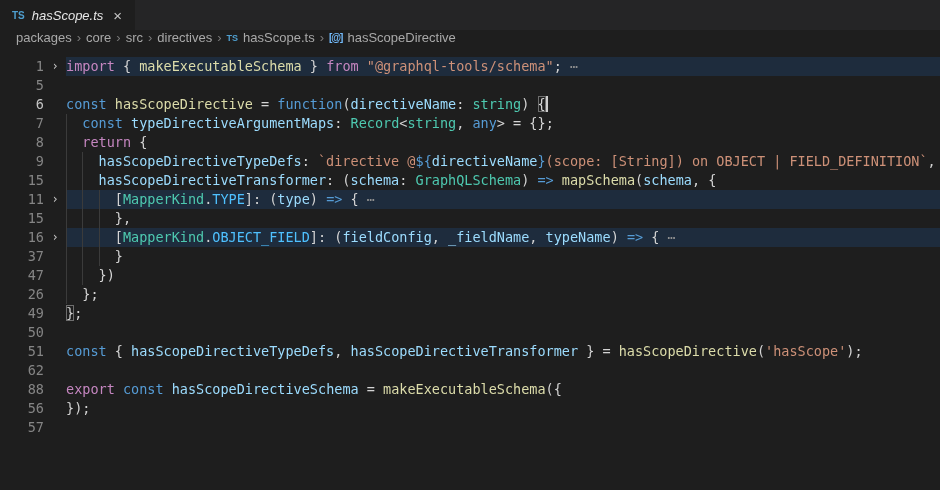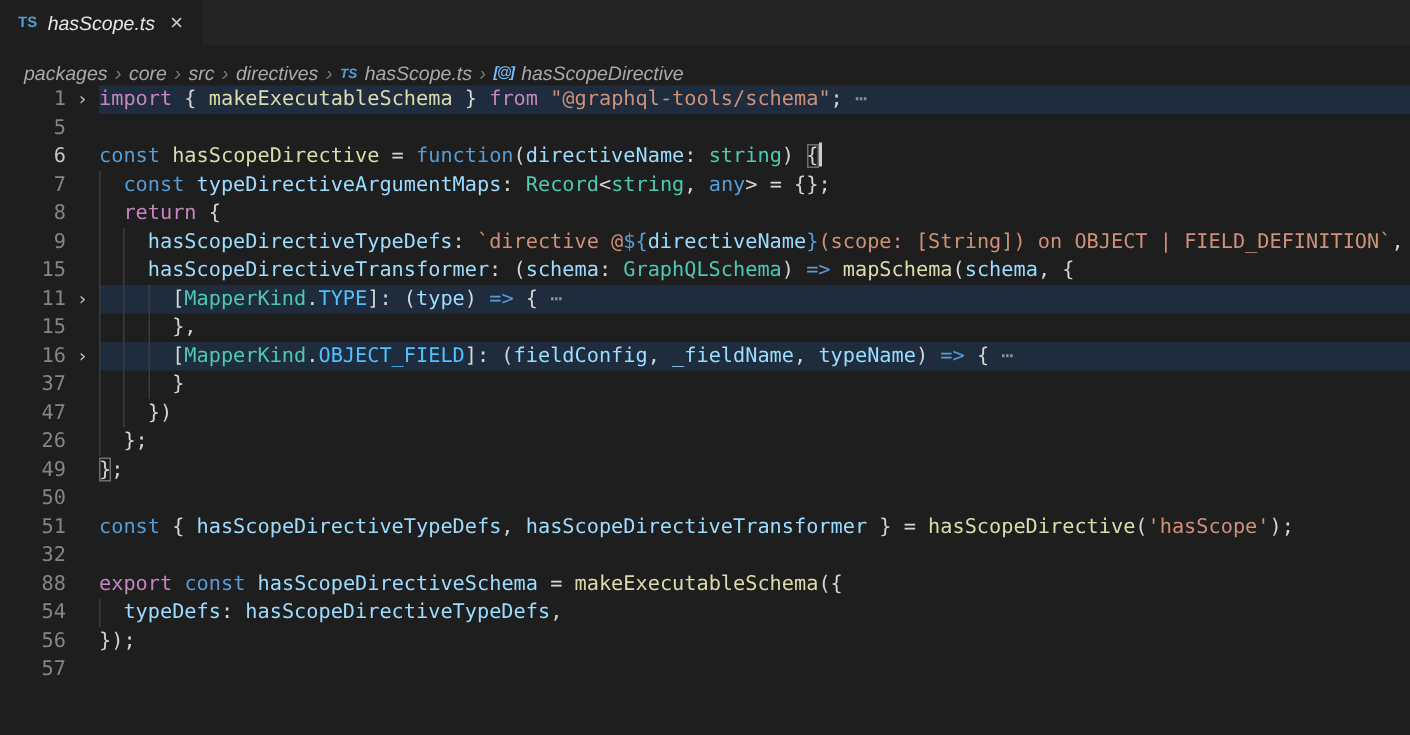--- a/index.html
+++ b/index.html
@@ -8,21 +8,21 @@
   }
   *{margin:0;padding:0;box-sizing:border-box;}
   html,body{width:940px;height:490px;overflow:hidden;background:var(--editor-bg);}
   body{font-family:"Liberation Sans",sans-serif;}
   .window{width:940px;height:490px;display:flex;flex-direction:column;background:var(--editor-bg);}
   .tabbar{height:30px;background:var(--tabbar-bg);display:flex;align-items:stretch;flex:0 0 auto;}
   .tab{height:30px;background:var(--tab-active-bg);display:flex;align-items:center;gap:7px;padding:0 10px 0 12px;cursor:pointer;}
   .tab .ts-icon{color:#4f9fcf;font-size:10px;font-weight:bold;letter-spacing:0;}
   .tab .title{color:#e7e7e7;font-size:13px;font-style:italic;}
   .tab .close{color:#c5c5c5;font-size:15px;line-height:1;padding:1px 3px;border-radius:3px;}
-  .breadcrumbs{height:26px;display:flex;align-items:flex-end;gap:5px;padding:0 0 0 16px;background:var(--editor-bg);flex:0 0 auto;font-style:italic;}
+  .breadcrumbs{height:26px;display:flex;align-items:flex-start;gap:5px;padding:0 0 0 16px;background:var(--editor-bg);flex:0 0 auto;}
   .breadcrumbs .crumb{color:#a9a9a9;font-size:13px;cursor:pointer;display:flex;align-items:center;gap:5px;white-space:nowrap;}
   .breadcrumbs .sep{color:#7a7a7a;font-size:13px;}
   .breadcrumbs .ts-mini{color:#4f9fcf;font-size:9px;font-weight:bold;}
   .breadcrumbs .sym-icon{color:#75beff;font-size:10px;font-weight:bold;letter-spacing:-1px;}
   .code{flex:1;overflow:hidden;padding-top:1px;}
   .line{display:flex;height:19px;align-items:stretch;}
   .num{width:44px;flex:0 0 44px;text-align:right;color:var(--num);font:13.5px/19px "DejaVu Sans Mono",monospace;user-select:none;}
   .num.active{color:var(--num-active);}
   .foldcol{width:22px;flex:0 0 22px;text-align:center;color:#c5c5c5;font:12px/19px "DejaVu Sans Mono",monospace;user-select:none;}
   .content{flex:1;white-space:pre;font:13.5px/19px "DejaVu Sans Mono",monospace;color:#d4d4d4;}
@@ -146,33 +146,28 @@
         <div class="num">50</div>
         <div class="foldcol"></div>
         <div class="content"></div>
       </div>
       <div class="line">
         <div class="num">51</div>
         <div class="foldcol"></div>
         <div class="content"><span class="tok" style="color: rgb(86, 156, 214);">const</span><span class="tok" style="color: rgb(212, 212, 212);"> { </span><span class="tok" style="color: rgb(156, 220, 254);">hasScopeDirectiveTypeDefs</span><span class="tok" style="color: rgb(212, 212, 212);">, </span><span class="tok" style="color: rgb(156, 220, 254);">hasScopeDirectiveTransformer</span><span class="tok" style="color: rgb(212, 212, 212);"> } = </span><span class="tok" style="color: rgb(220, 220, 170);">hasScopeDirective</span><span class="tok" style="color: rgb(212, 212, 212);">(</span><span class="tok" style="color: rgb(206, 145, 120);">'hasScope'</span><span class="tok" style="color: rgb(212, 212, 212);">);</span></div>
       </div>
       <div class="line">
-        <div class="num">32</div>
+        <div class="num">62</div>
         <div class="foldcol"></div>
         <div class="content"></div>
       </div>
       <div class="line">
         <div class="num">88</div>
         <div class="foldcol"></div>
         <div class="content"><span class="tok" style="color: rgb(197, 134, 192);">export</span><span class="tok" style="color: rgb(212, 212, 212);"> </span><span class="tok" style="color: rgb(86, 156, 214);">const</span><span class="tok" style="color: rgb(212, 212, 212);"> </span><span class="tok" style="color: rgb(156, 220, 254);">hasScopeDirectiveSchema</span><span class="tok" style="color: rgb(212, 212, 212);"> = </span><span class="tok" style="color: rgb(220, 220, 170);">makeExecutableSchema</span><span class="tok" style="color: rgb(212, 212, 212);">({</span></div>
-      </div>
-      <div class="line">
-        <div class="num">54</div>
-        <div class="foldcol"></div>
-        <div class="content"><span class="guide"></span><span class="tok" style="color: rgb(156, 220, 254);">typeDefs</span><span class="tok" style="color: rgb(212, 212, 212);">: </span><span class="tok" style="color: rgb(156, 220, 254);">hasScopeDirectiveTypeDefs</span><span class="tok" style="color: rgb(212, 212, 212);">,</span></div>
       </div>
       <div class="line">
         <div class="num">56</div>
         <div class="foldcol"></div>
         <div class="content"><span class="tok" style="color: rgb(212, 212, 212);">});</span></div>
       </div>
       <div class="line">
         <div class="num">57</div>
         <div class="foldcol"></div>
         <div class="content"></div>

